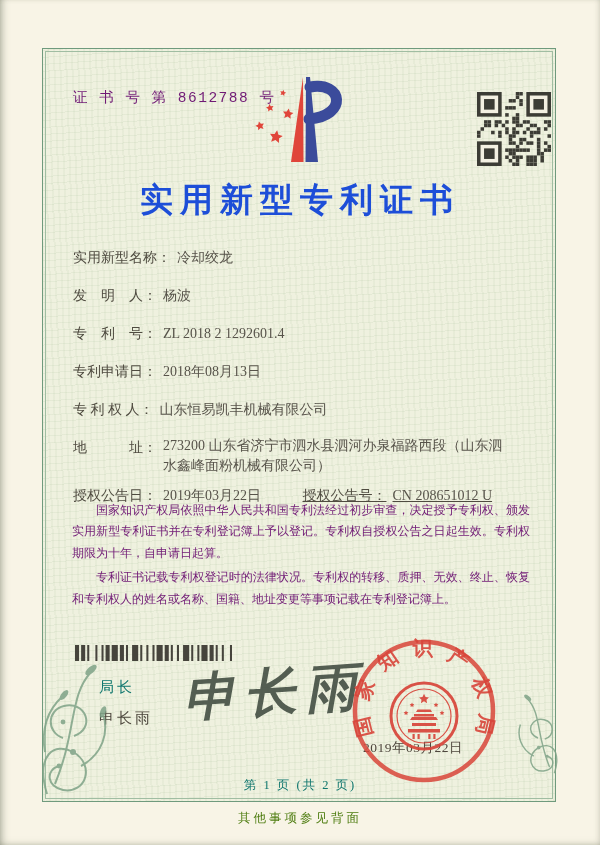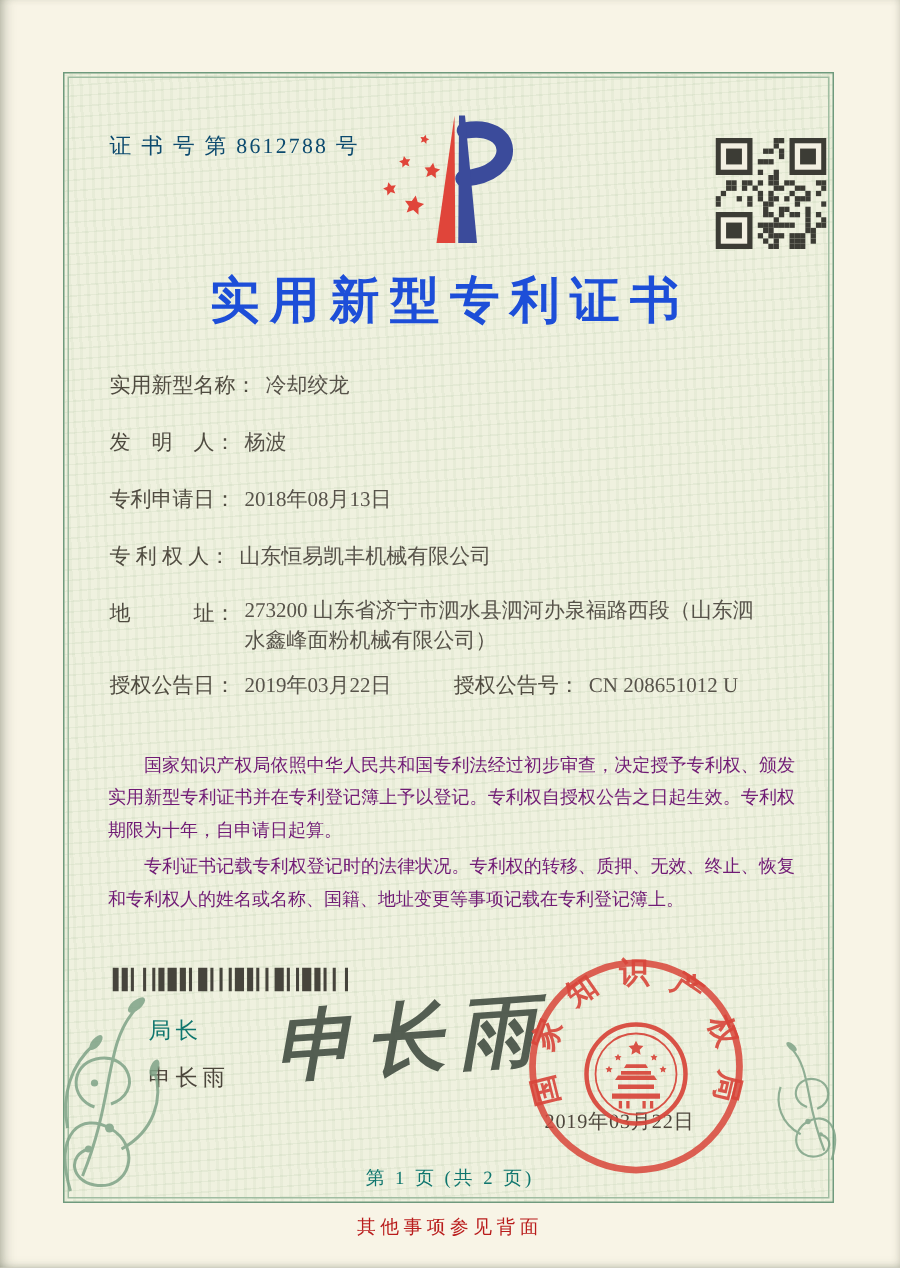--- a/index.html
+++ b/index.html
@@ -13,45 +13,45 @@
   
   .frame{
     position:absolute; left:42px; top:48px; width:514px; height:754px;
     border:1.5px solid #6f9a7d; box-sizing:border-box;
     background:
       repeating-linear-gradient(88deg, rgba(130,165,115,0.07) 0 2px, rgba(255,255,255,0) 2px 6px),
       repeating-linear-gradient(-4deg, rgba(120,160,110,0.09) 0 1px, rgba(255,255,255,0) 1px 7px),
       #eff1df;
   }
   .frame-inner{position:absolute; inset:2px; border:1px solid #a0bda2;}
-  .cert-no{position:absolute; left:73px; top:88px; font-size:14.5px; letter-spacing:1.5px; color:#0c4a6e;}
+  .cert-no{position:absolute; left:73px; top:88px; font-size:14.5px; letter-spacing:1.5px; color:#701a75;font-family:Liberation Mono, monospace;}
   .logo{position:absolute; left:248px; top:64px;}
   .qr{position:absolute; left:477px; top:92px; width:74px; height:74px;}
   .title{position:absolute; left:0; top:178px; width:100%; text-align:center;
          font-size:33px; font-weight:600; letter-spacing:7px; color:#1d4ed8;}
   .fields{position:absolute; left:73px; top:246px; width:460px; font-size:14px;}
   .row{margin-bottom:15px; line-height:23px; white-space:nowrap;}
   .row .val{margin-left:6px; color:#57534a;}
   .row.addr{margin-bottom:8px; white-space:normal;}
   .row.addr .val{display:inline-block; width:352px; vertical-align:top; line-height:20px;}
-  .grant .g2{margin-left:38px;}
+  .grant .g2{margin-left:38px;text-decoration:underline;}
   .paras{position:absolute; left:72px; top:500px; width:458px; font-size:12px;
          line-height:21.4px; text-align:justify; color:#701a75;}
   .paras p{margin:0 0 3px 0; text-indent:2em;}
   .barcode{position:absolute; left:75px; top:645px; height:16px;}
   .sig-title{position:absolute; left:99px; top:678px; font-size:15px; letter-spacing:3px; color:#0f766e;}
   .sig-name{position:absolute; left:99px; top:709px; font-size:15px; letter-spacing:3px; color:#4c463c;}
   .sig-script{position:absolute; left:183px; top:658px; font-size:52px; font-weight:bold;
       font-style:italic; letter-spacing:9px; color:#3f4a3f; transform:rotate(-4deg); opacity:.88;}
   .seal{position:absolute; left:349px; top:636px; z-index:3;}
   .seal-date{position:absolute; left:363px; top:739px; font-size:13.5px; letter-spacing:.5px; color:#4e473d; z-index:2;}
   .page-info{position:absolute; left:0; top:777px; width:100%; text-align:center;
       font-size:12.5px; letter-spacing:2px; color:#0f766e;}
   .back-note{position:absolute; left:0; top:810px; width:100%; text-align:center;
-      font-size:12.5px; letter-spacing:3px; color:#b91c1c;}
+      font-size:12.5px; letter-spacing:3px; color:#4d7c0f;}
   .orn{position:absolute; z-index:2; opacity:.85;}
   .orn-bl{left:33px; top:634px;}
   .orn-br{left:493px; top:652px; transform:scaleX(-1);}
 </style>
 </head>
 <body>
 
 <div class="sheet">
 
   <div class="frame">
@@ -225,20 +225,23 @@
   <div class="title">实用新型专利证书</div>
 
   <div class="fields">
     <div class="row">
       <span class="lbl">实用新型名称：</span><span class="val">冷却绞龙</span>
     </div>
     <div class="row">
       <span class="lbl">发　明　人：</span><span class="val">杨波</span>
     </div>
     <div class="row">
+      <span class="lbl">专　利　号：</span><span class="val">ZL 2018 2 1292601.4</span>
+    </div>
+    <div class="row">
       <span class="lbl">专利申请日：</span><span class="val">2018年08月13日</span>
     </div>
     <div class="row">
       <span class="lbl">专 利 权 人：</span><span class="val">山东恒易凯丰机械有限公司</span>
     </div>
     <div class="row addr">
       <span class="lbl">地　　　址：</span><span class="val">273200 山东省济宁市泗水县泗河办泉福路西段（山东泗水鑫峰面粉机械有限公司）</span>
     </div>
     <div class="row grant">
       <span class="g1">

